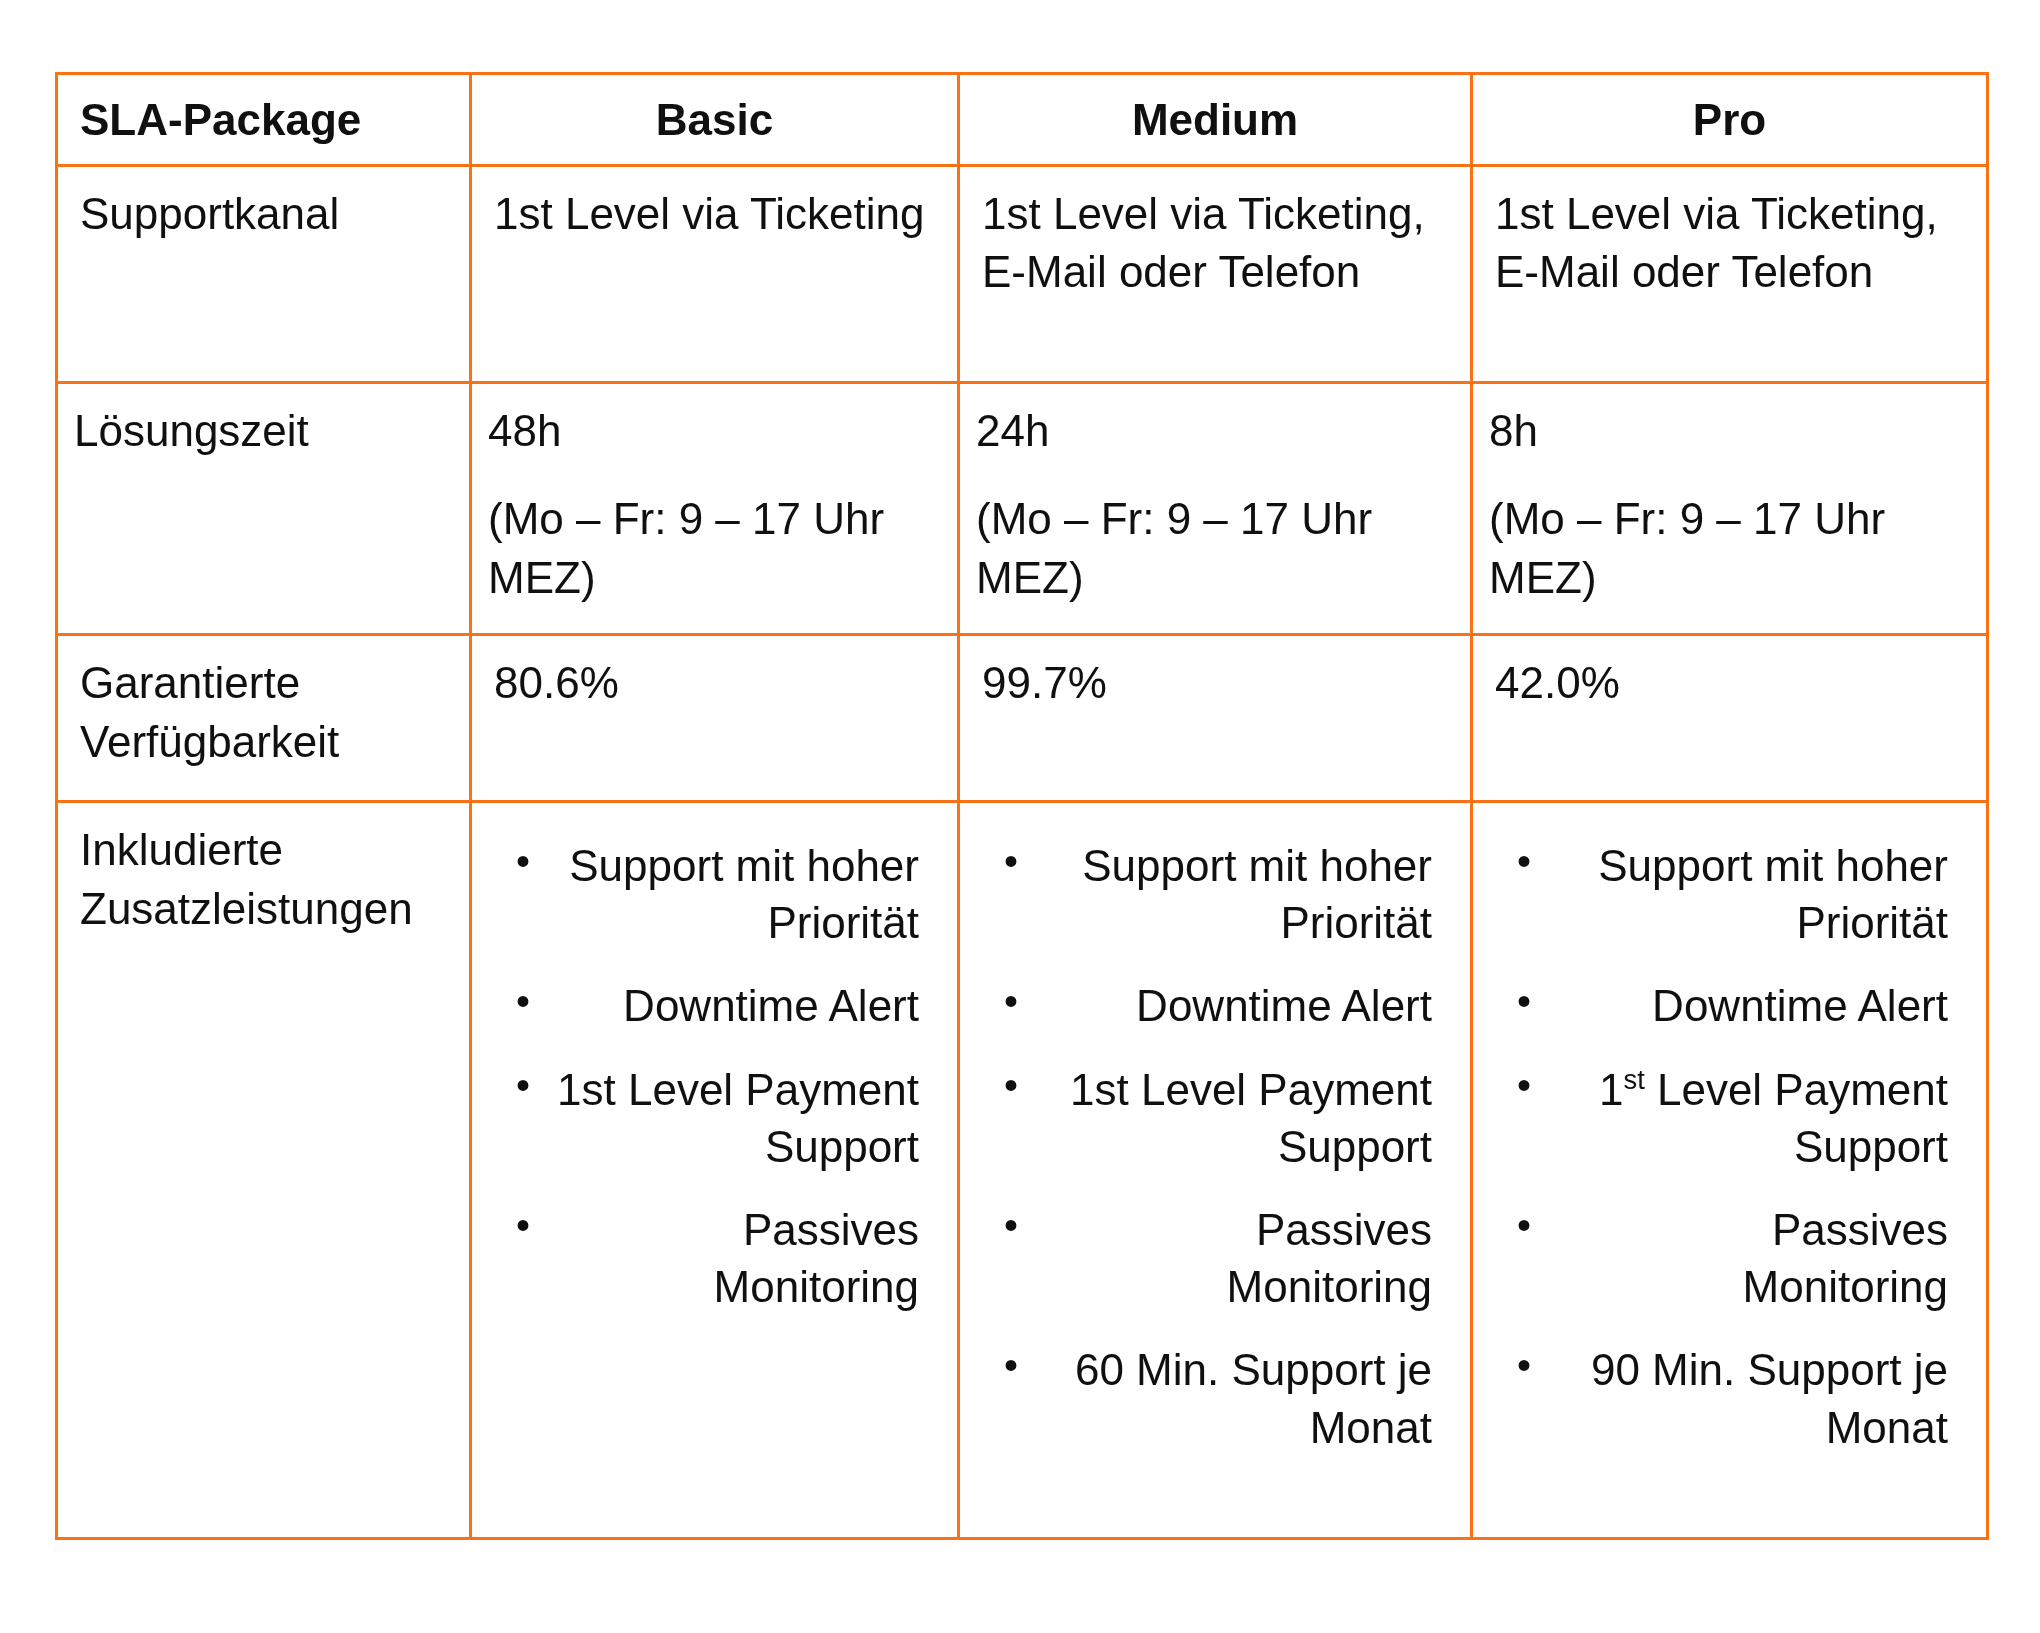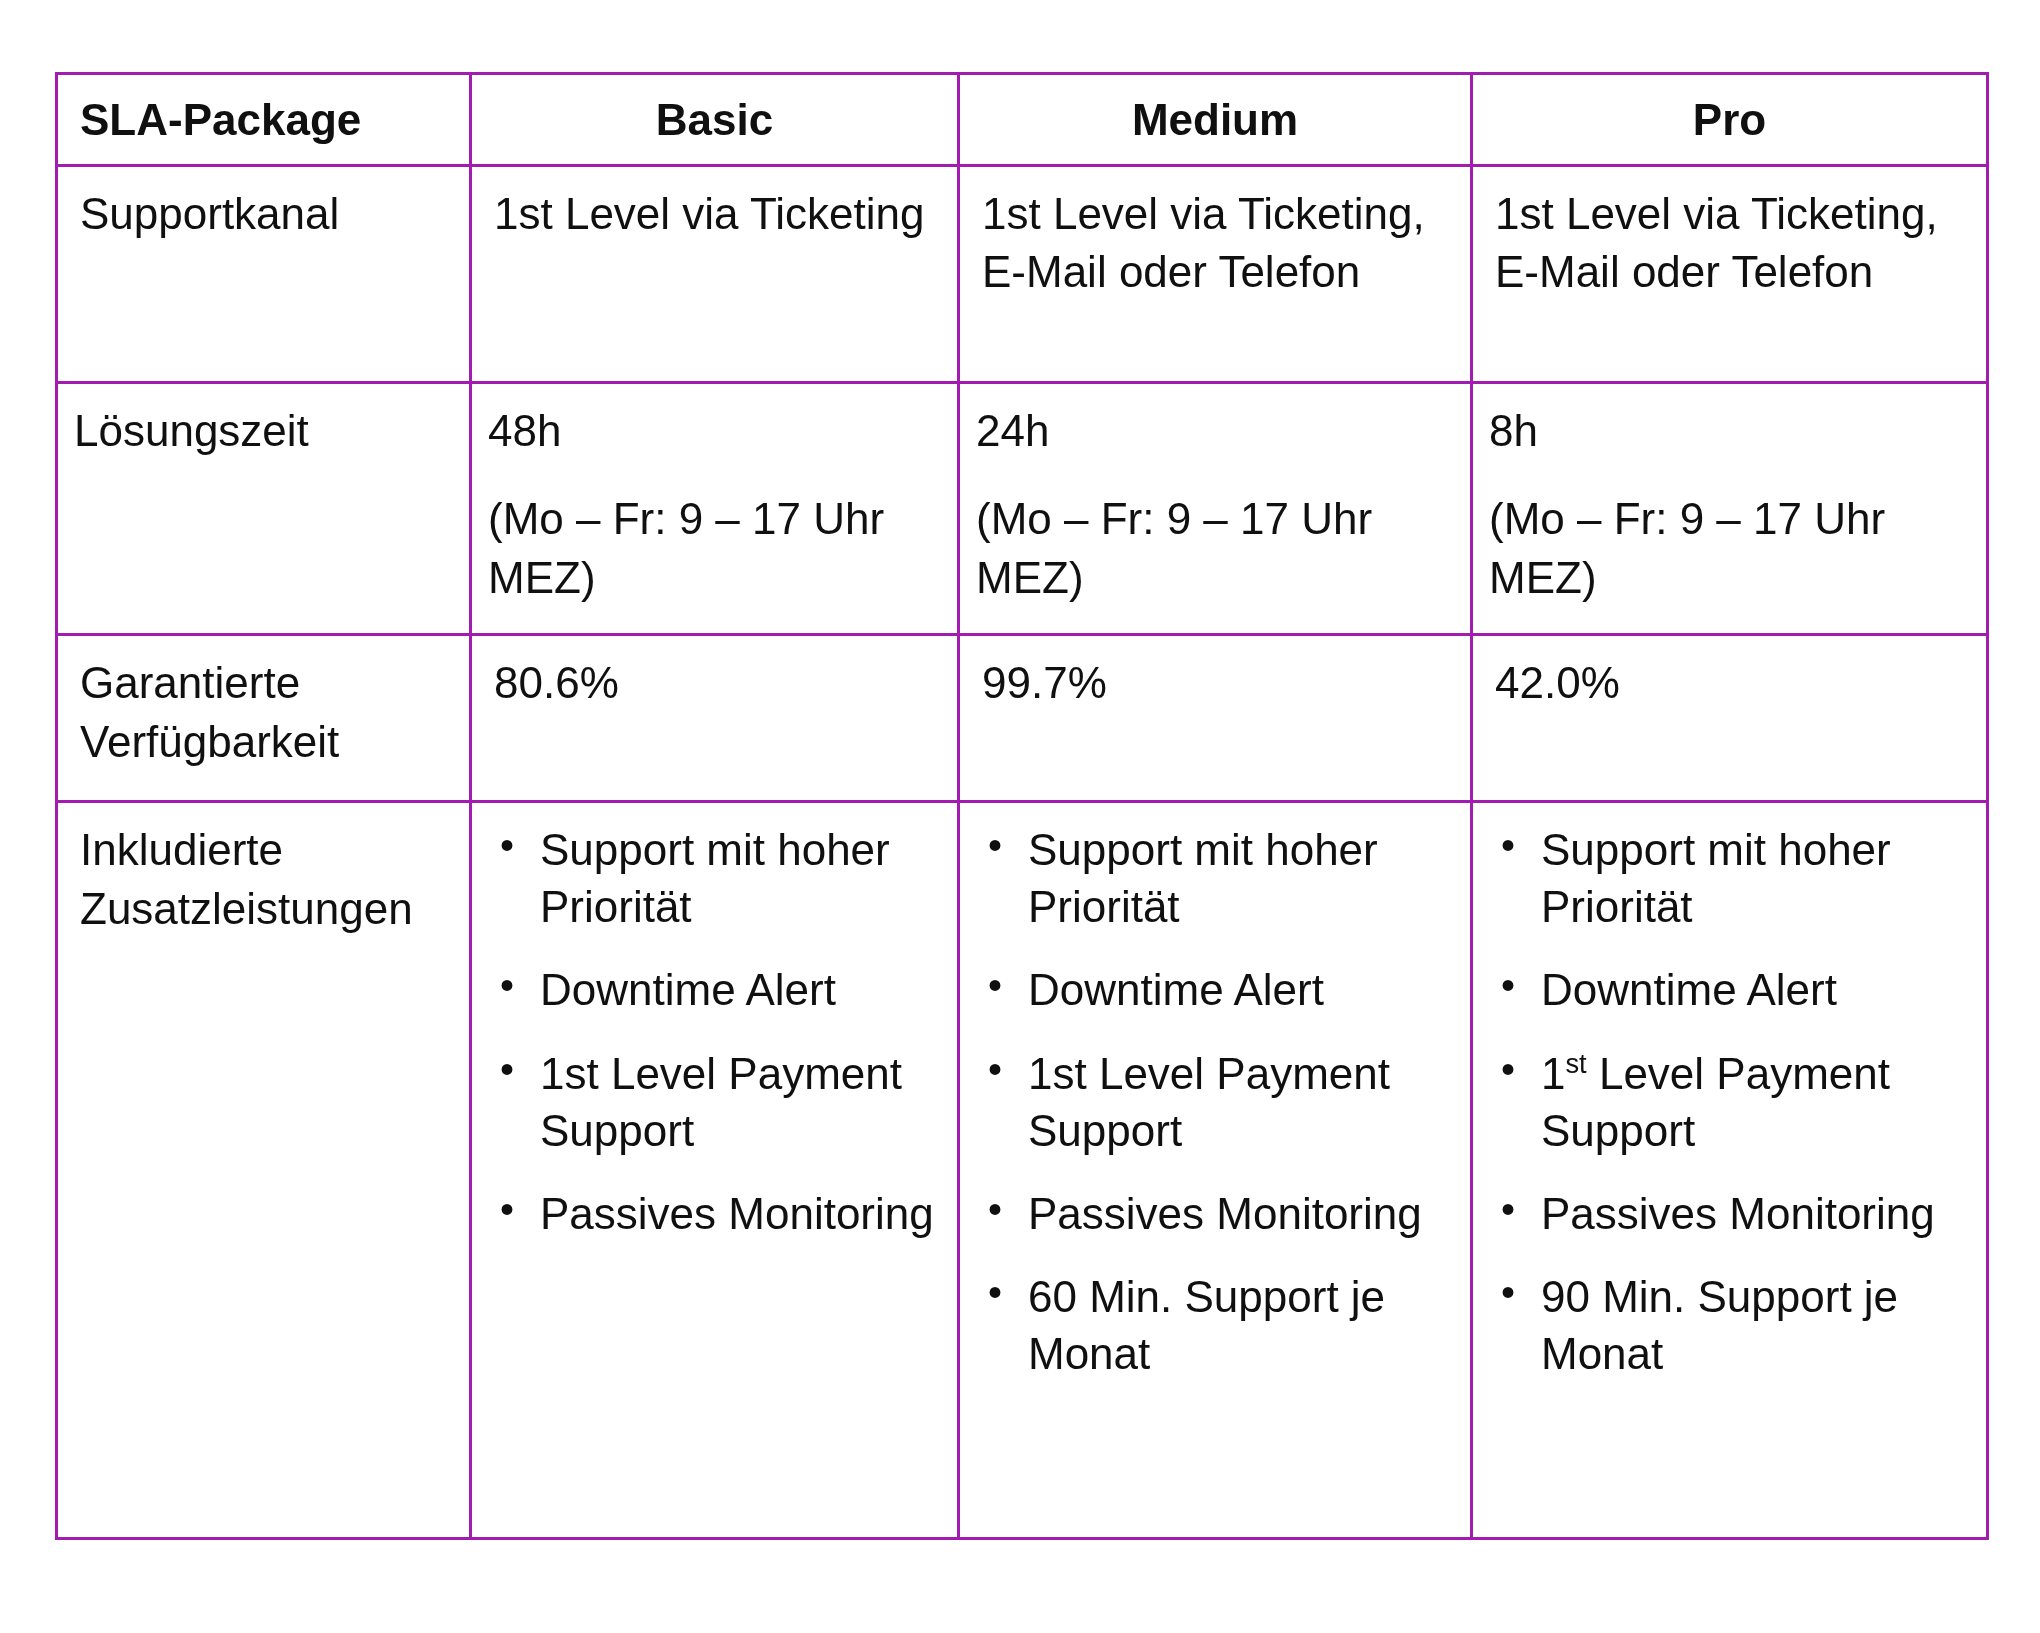--- a/index.html
+++ b/index.html
@@ -27,21 +27,21 @@
     width: 1931px;
     border-collapse: collapse;
     table-layout: fixed;
   }
   .sla-table col.c-label { width: 414px; }
   .sla-table col.c-basic { width: 488px; }
   .sla-table col.c-medium { width: 513px; }
   .sla-table col.c-pro { width: 516px; }
 
   .sla-table td, .sla-table th {
-    border: 3px solid #a21caf;
+    border: 3px solid #f97316;
     vertical-align: top;
     padding: 18px 22px 26px 22px;
     font-size: 44px;
     line-height: 1.33;
     font-weight: 400;
     text-align: left;
   }
   .sla-table thead th {
     padding-top: 16px;
     padding-bottom: 14px;
@@ -58,22 +58,23 @@
   .row-antwortzeit td { height: 195px; }
   .row-loesungszeit td { height: 195px; padding-left: 16px; }
   .row-verfuegbarkeit td { height: 120px; }
   .row-zusatz td { height: 690px; }
 
   .cell-line { display: block; }
   .cell-line + .cell-line.spaced { margin-top: 30px; }
 
   ul.feature-list {
     list-style: none;
-    margin: 0;
+    margin: 16px;
     padding: 0;
+    text-align: right;
   }
   ul.feature-list li {
     position: relative;
     padding-left: 46px;
     margin-bottom: 26px;
     line-height: 1.3;
   }
   ul.feature-list li:last-child { margin-bottom: 0; }
   ul.feature-list li::before {
     content: "\2022";

